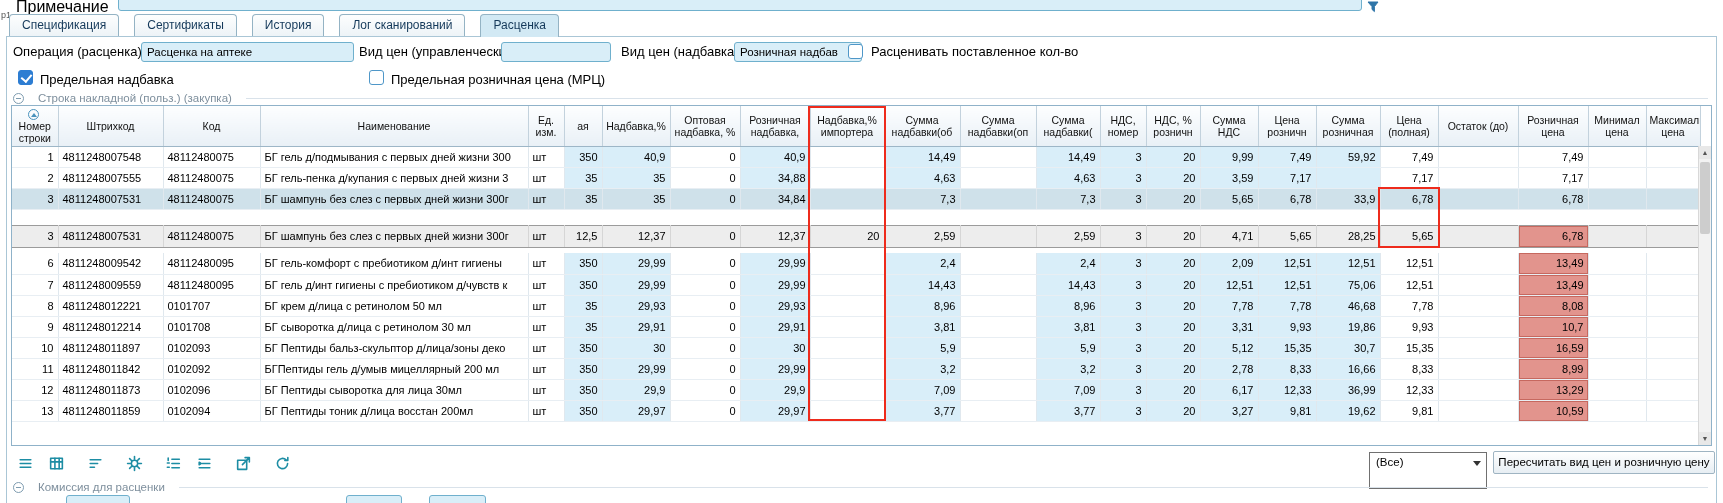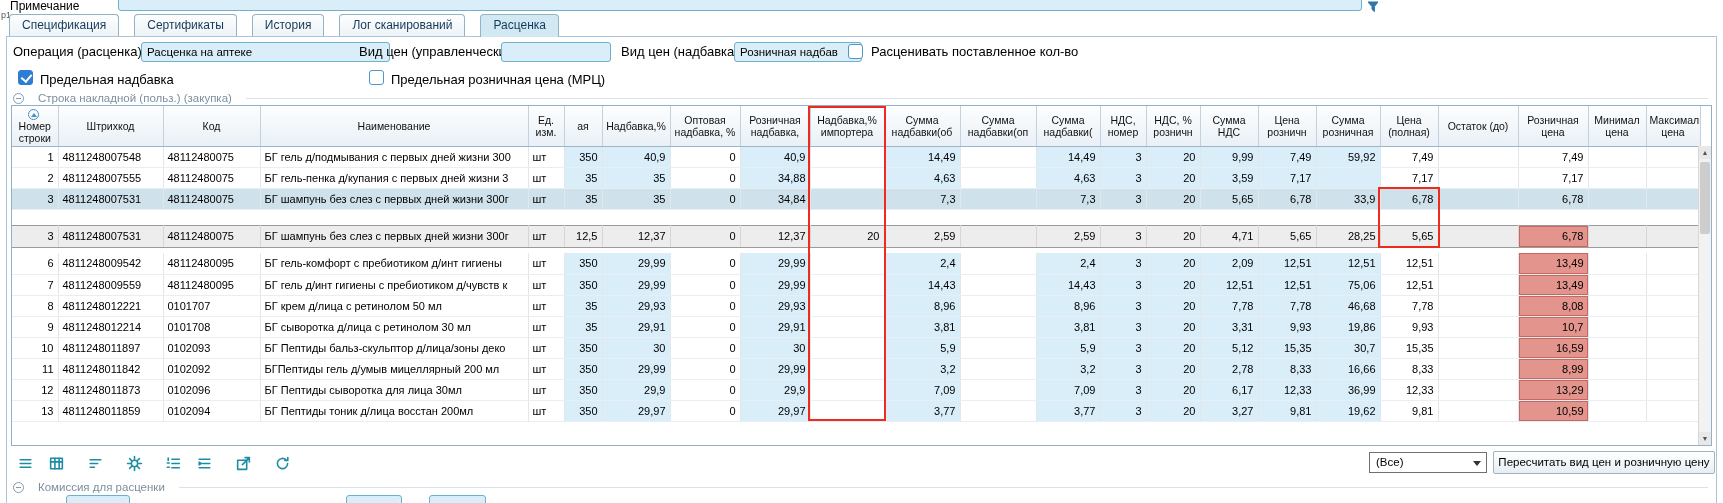--- a/index.html
+++ b/index.html
@@ -1,20 +1,20 @@
 <!DOCTYPE html>
 <html><head>
 <meta charset="utf-8">
 <style>
   *{margin:0;padding:0;box-sizing:border-box}
   html,body{background:#fff;font-family:"Liberation Sans",sans-serif;color:#000}
   .screen{position:relative;width:1723px;height:503px;background:#fff;overflow:hidden}
 
   .edge-frag{position:absolute;left:1px;top:10px;font-size:9px;color:#555}
-  .toplabel{position:absolute;left:10px;top:0;font-size:12px;line-height:13px}
+  .toplabel{position:absolute;left:16px;top:0;font-size:16px;line-height:13px}
   .note-input{position:absolute;left:118px;top:-6px;width:1244px;height:17px;background:#d9eef8;border:1px solid #6fb0cd;border-radius:3px}
   .note-icon{position:absolute;left:1367px;top:0;width:14px;height:13px}
   .note-icon svg{width:13px;height:13px;fill:#2e75a8;stroke:#2e75a8}
 
   .tabbar{position:absolute;left:9px;top:14px;display:flex;gap:15px;align-items:flex-end;z-index:3}
   .tab{font-size:12px;color:#14395a;background:linear-gradient(#fdfefe,#edf3f7);border:1px solid #94b3c4;border-bottom:none;border-radius:4px 4px 0 0;padding:4px 12px 4px;height:22px;line-height:13px;cursor:default;white-space:nowrap}
   .tab.active{background:#d2e9f4;height:23px;margin-bottom:-1px}
 
   .panel{position:absolute;left:6px;right:6px;top:36px;height:470px;border:1px solid #aac6d6;background:#fff}
   .lbl{position:absolute;font-size:13px;line-height:20px;white-space:nowrap}
@@ -45,21 +45,21 @@
 
   .vscroll{position:absolute;top:40px;right:0;bottom:0;width:13px;background:#f2f2f2;border-left:1px solid #d8d8d8;z-index:6}
   .vs-btn{height:13px;line-height:13px;text-align:center;font-size:7px;color:#555;background:#e8e8e8}
   .vs-btn.down{position:absolute;bottom:0;left:0;right:0}
   .vs-thumb{position:absolute;left:1px;right:1px;top:16px;height:72px;background:#cdcdcd;border-radius:2px}
 
   .toolbar{position:absolute;left:6px;top:414px;display:flex;align-items:center;gap:7px}
   .tbtn{width:24px;height:24px;display:flex;align-items:center;justify-content:center}
   .tbtn.gap{margin-left:8px}
   .tbtn svg{width:17px;height:17px;fill:none;stroke:#1d8da4;stroke-width:1.5;stroke-linecap:round;stroke-linejoin:round}
-  .combo{position:absolute;left:1362px;top:415px;width:118px;height:21px;border:1px solid #707070;background:#fff;font-size:11.5px;line-height:19px;padding:0 18px 0 6px;overflow:hidden}
+  .combo{position:absolute;left:1362px;top:415px;width:118px;height:37px;border:1px solid #707070;background:#fff;font-size:11.5px;line-height:19px;padding:0 18px 0 6px;overflow:hidden}
   .combo::after{content:"";position:absolute;right:5px;top:8px;border-left:4px solid transparent;border-right:4px solid transparent;border-top:5px solid #333}
   .btn{position:absolute;left:1486px;top:414px;width:222px;height:23px;border:1px solid #9fb4c2;border-radius:2px;background:linear-gradient(#ffffff,#e7eef3);font-size:11.5px;text-align:center;line-height:21px;white-space:nowrap;overflow:hidden}
 </style>
 </head>
 <body>
 
 <div class="screen">
   <span class="edge-frag">p1</span>
   <span class="toplabel">Примечание</span>
   <div class="note-input"></div>
@@ -72,21 +72,21 @@
   <div class="tabbar">
       <div class="tab">Спецификация</div>
       <div class="tab">Сертификаты</div>
       <div class="tab">История</div>
       <div class="tab">Лог сканирований</div>
       <div class="tab active">Расценка</div>
     </div>
 
   <div class="panel">
     <span class="lbl" style="left:6px;top:5px">Операция (расценка)</span>
-    <div class="inp" style="left:134px;top:5px;width:249px">Расценка на аптеке</div>
+    <div class="inp" style="left:134px;top:5px;width:213px">Расценка на аптеке</div>
     <span class="lbl" style="left:352px;top:5px">Вид цен (управленческий)</span>
     <div class="inp" style="left:494px;top:5px;width:110px"></div>
     <span class="lbl" style="left:614px;top:5px">Вид цен (надбавка)</span>
     <div class="inp" style="left:727px;top:5px;width:128px">Розничная надбав</div>
     <div class="cb" style="left:841px;top:7px"></div>
     <span class="lbl" style="left:864px;top:5px">Расценивать поставленное кол-во</span>
 
     <div class="cb checked" style="left:11px;top:33px"></div>
     <span class="lbl" style="left:33px;top:33px">Предельная надбавка</span>
     <div class="cb" style="left:362px;top:33px"></div>

